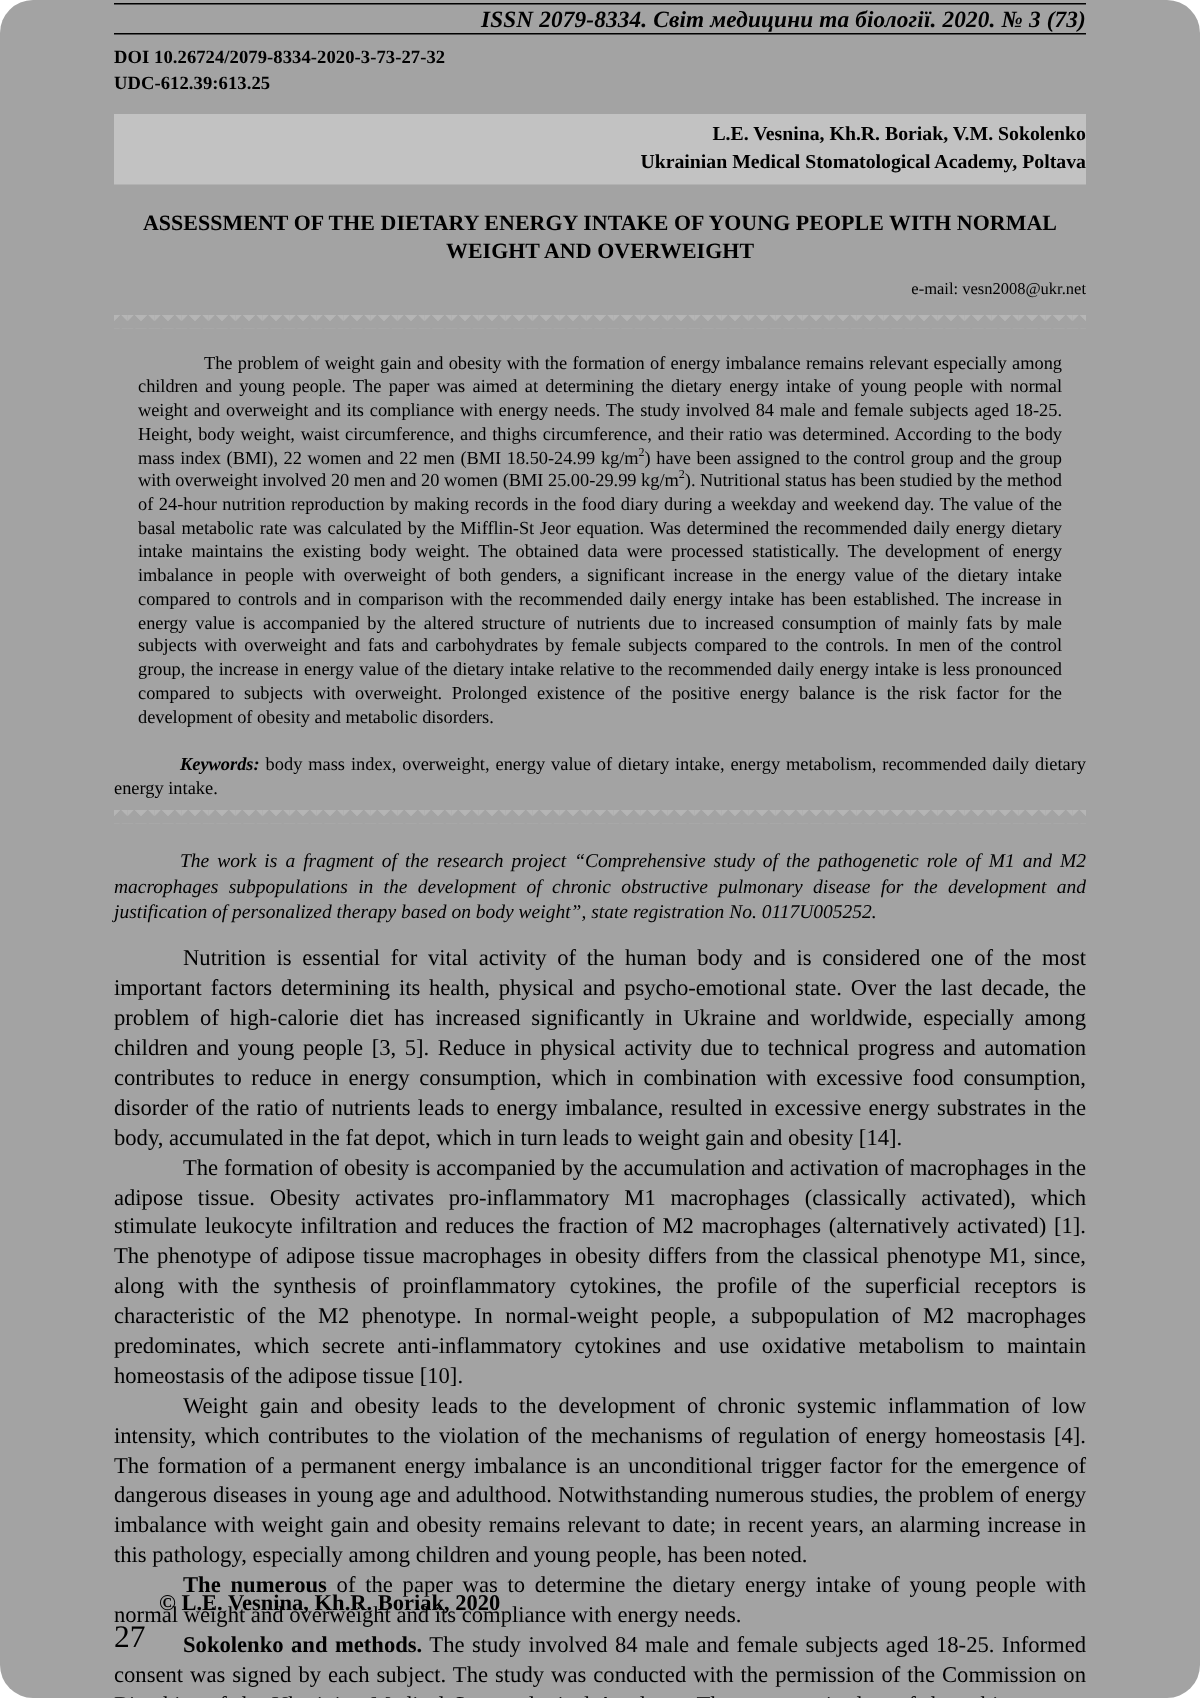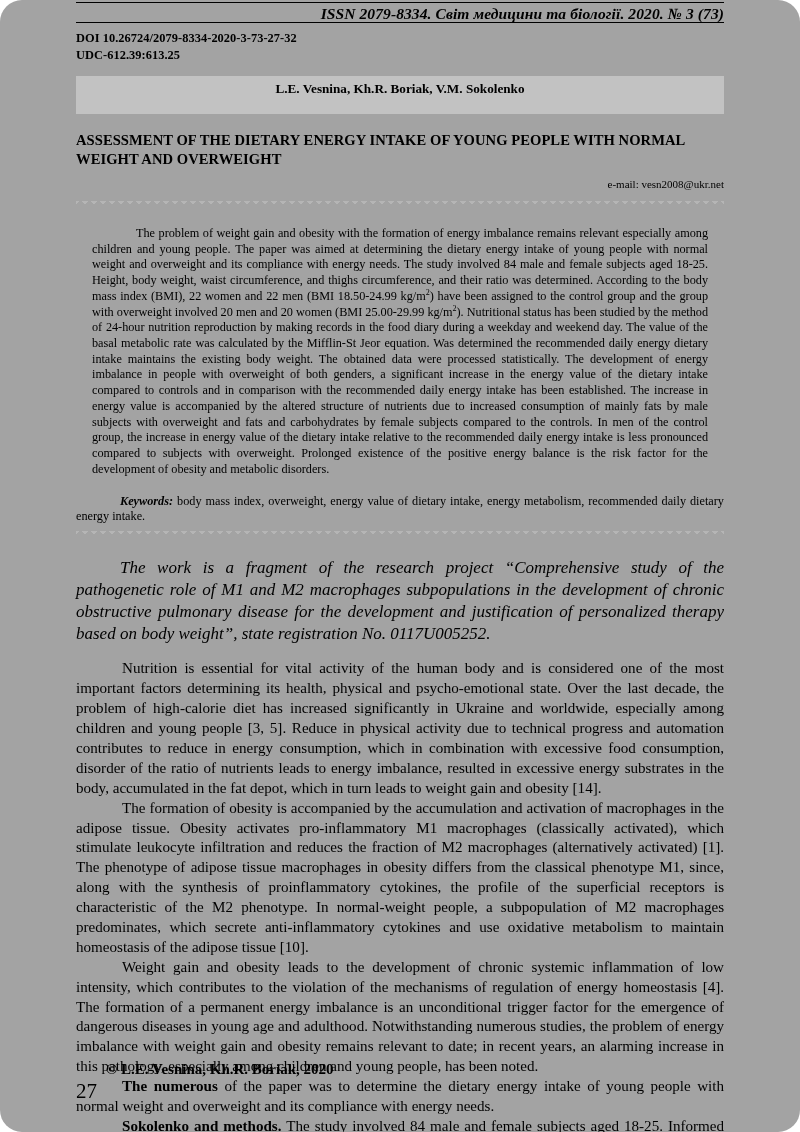--- a/index.html
+++ b/index.html
@@ -57,31 +57,31 @@
     font-weight: bold;
     font-size: 12.4px;
     line-height: 1.32;
     letter-spacing: 0.05px;
   }
 
   
   .authors-band {
     margin-top: 13px;
     background: #c2c2c2;
-    text-align: center;
+    text-align: right;
     font-weight: bold;
     font-size: 13.2px;
     line-height: 1.42;
-    padding: 4px 0 15px 0;
+    padding: 4px 0 5px 0;
   }
 
   
   .article-title {
     margin-top: 17px;
-    text-align: left;
+    text-align: center;
     font-weight: bold;
     font-size: 14.6px;
     line-height: 1.3;
     letter-spacing: 0.05px;
   }
   .email-line {
     margin-top: 9px;
     text-align: right;
     font-size: 11px;
   }
@@ -118,21 +118,21 @@
     line-height: 1.285;
     text-align: justify;
     text-indent: 44px;
   }
   .keywords b { font-weight: bold; font-style: italic; }
 
   
   .funding {
     margin-top: 17px;
     font-style: italic;
-    font-size: 17px;
+    font-size: 13px;
     line-height: 1.3;
     text-align: justify;
     text-indent: 44px;
   }
 
   
   .body-text {
     margin-top: 14px;
     font-size: 15.1px;
     line-height: 1.318;
@@ -179,20 +179,21 @@
 
     <div class="running-head rule-double">ISSN 2079-8334. Світ медицини та біології. 2020. № 3 (73)</div>
 
     <div class="idblock">
       <div>DOI 10.26724/2079-8334-2020-3-73-27-32</div>
       <div>UDC-612.39:613.25</div>
     </div>
 
     <div class="authors-band">
       <div>L.E. Vesnina, Kh.R. Boriak, V.M. Sokolenko</div>
+      <div>Ukrainian Medical Stomatological Academy, Poltava</div>
     </div>
 
     <div class="article-title">ASSESSMENT OF THE DIETARY ENERGY INTAKE OF YOUNG PEOPLE WITH NORMAL WEIGHT AND OVERWEIGHT</div>
 
     <div class="email-line">e-mail: vesn2008@ukr.net</div>
 
     <div class="zigzag"></div>
 
     <div class="abstract">
       <p><span>The problem of weight gain and obesity with the formation of energy imbalance remains relevant especially among children and young people. The paper was aimed at determining the dietary energy intake of young people with normal weight and overweight and its compliance with energy needs. The study involved 84 male and female subjects aged 18-25. Height, body weight, waist circumference, and thighs circumference, and their ratio was determined. According to the body mass index (BMI), 22 women and 22 men (BMI 18.50-24.99 kg/m</span><sup>2</sup><span>) have been assigned to the control group and the group with overweight involved 20 men and 20 women (BMI 25.00-29.99 kg/m</span><sup>2</sup><span>). Nutritional status has been studied by the method of 24-hour nutrition reproduction by making records in the food diary during a weekday and weekend day. The value of the basal metabolic rate was calculated by the Mifflin-St Jeor equation. Was determined the recommended daily energy dietary intake maintains the existing body weight. The obtained data were processed statistically. The development of energy imbalance in people with overweight of both genders, a significant increase in the energy value of the dietary intake compared to controls and in comparison with the recommended daily energy intake has been established. The increase in energy value is accompanied by the altered structure of nutrients due to increased consumption of mainly fats by male subjects with overweight and fats and carbohydrates by female subjects compared to the controls. In men of the control group, the increase in energy value of the dietary intake relative to the recommended daily energy intake is less pronounced compared to subjects with overweight. Prolonged existence of the positive energy balance is the risk factor for the development of obesity and metabolic disorders.</span></p>

